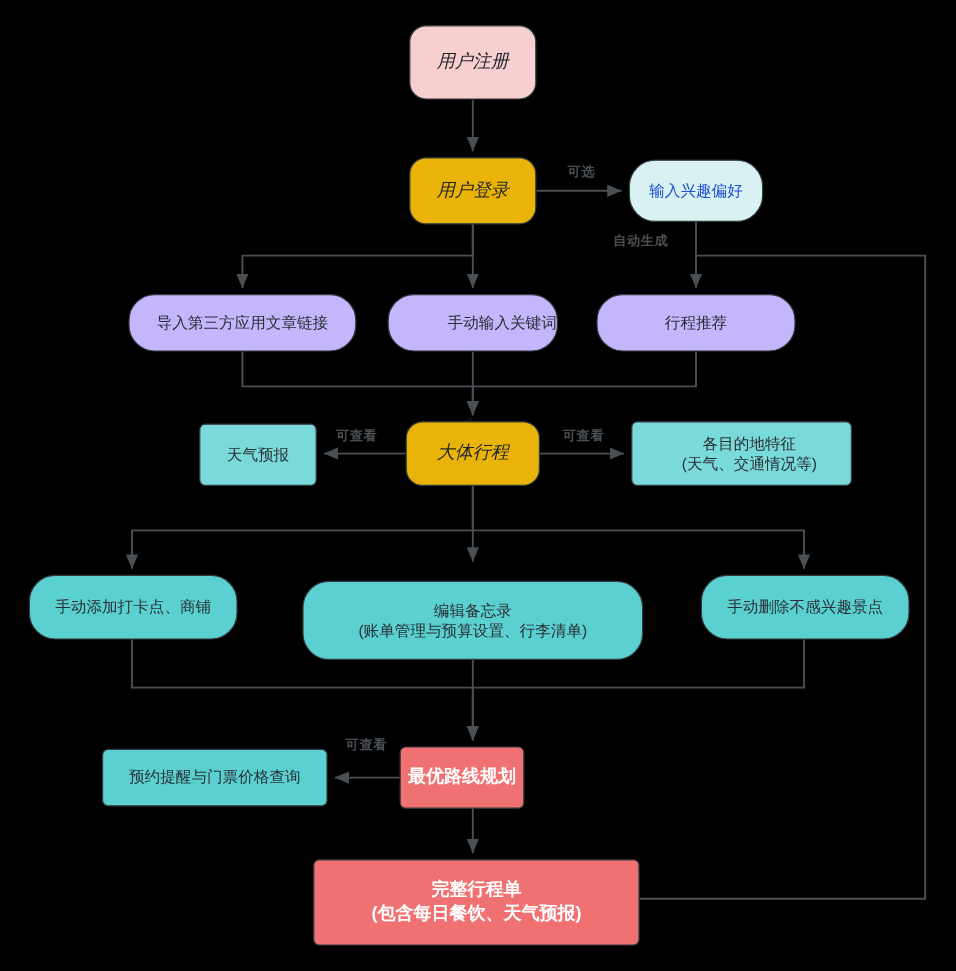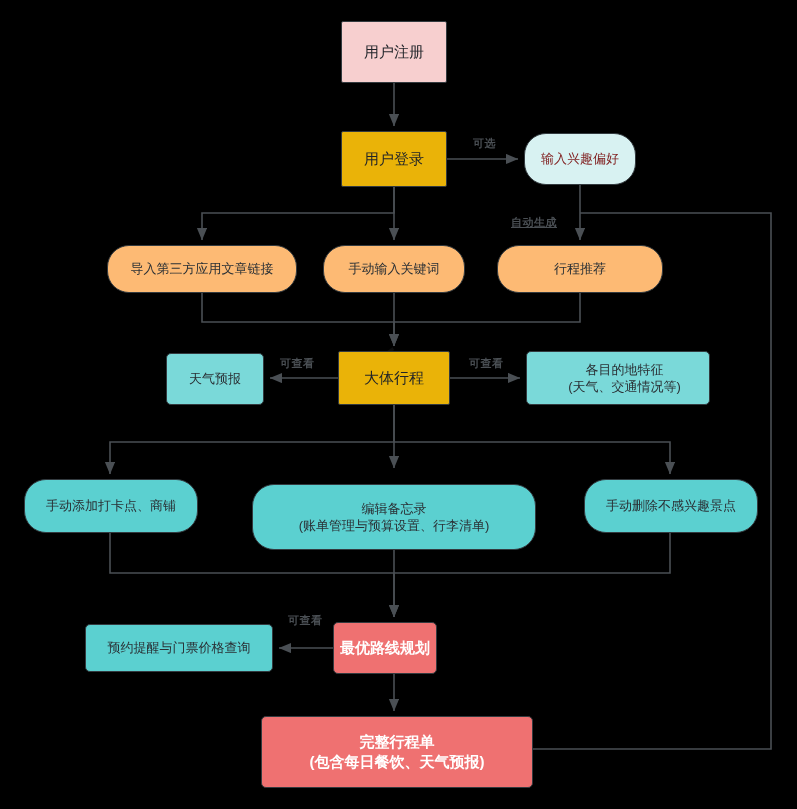--- a/index.html
+++ b/index.html
@@ -4,26 +4,26 @@
 <style>
   html,body{margin:0;padding:0;background:#000;}
   body{width:797px;height:809px;overflow:hidden;font-family:"Liberation Sans","DejaVu Sans",sans-serif;}
   #stage{position:relative;width:797px;height:809px;background:#000;}
   svg.edges{position:absolute;left:0;top:0;width:797px;height:809px;}
   .node{position:absolute;box-sizing:border-box;display:flex;align-items:center;justify-content:center;text-align:center;
         border:1px solid #333a3f;line-height:1.32;white-space:pre-line;}
   .n-pink{background:#f7cfcf;color:#1f2328;}
   .n-pink2{background:#eab308;color:#1f2328;}
   .n-red{background:#ef7171;color:#ffffff;font-weight:bold;}
-  .n-paleblue{background:#d8f2f2;color:#7f1d1d;}
-  .n-cyanlite{background:#fdba74;color:#2a3035;}
+  .n-paleblue{background:#d8f2f2;color:#1d4ed8;}
+  .n-cyanlite{background:#c4b5fd;color:#2a3035;}
   .n-cyan{background:#7ad9d9;color:#2a3035;}
   .n-teal{background:#5bd0d0;color:#2a3035;}
   .r-round{border-radius:22px;}
-  .r-rect{border-radius:2px;}
+  .r-rect{border-radius:14px;font-style:italic;}
   .r-soft{border-radius:5px;}
   .elabel{position:absolute;color:#4a4f54;font-weight:bold;font-size:11px;letter-spacing:.5px;
           white-space:nowrap;background:#000;padding:0 3px;}
   .watermark{position:absolute;color:rgba(255,255,255,0.05);font-size:26px;font-weight:bold;
              transform:rotate(-28deg);pointer-events:none;letter-spacing:2px;}
 </style>
 </head>
 <body>
 
 <div id="stage">
@@ -54,35 +54,35 @@
         <path d="M670,533 L670,573 L394,573" fill="none" stroke="#4a4f54" stroke-width="1.6"></path>
         <path d="M333,648 L279,648" fill="none" stroke="#4a4f54" stroke-width="1.6" marker-end="url(#arw)"></path>
         <path d="M394,674 L394,711" fill="none" stroke="#4a4f54" stroke-width="1.6" marker-end="url(#arw)"></path>
       </g>
   </svg>
   <div id="node-layer">
       <div class="node n-pink r-rect" style="left: 341px; top: 21px; width: 106px; height: 62px; font-size: 15px;"><span>用户注册</span></div>
       <div class="node n-pink2 r-rect" style="left: 341px; top: 131px; width: 106px; height: 56px; font-size: 15px;"><span>用户登录</span></div>
       <div class="node n-paleblue r-round" style="left: 524px; top: 133px; width: 112px; height: 52px; font-size: 13px;"><span>输入兴趣偏好</span></div>
       <div class="node n-cyanlite r-round" style="left: 107px; top: 245px; width: 190px; height: 48px; font-size: 13px;"><span>导入第三方应用文章链接</span></div>
-      <div class="node n-cyanlite r-round" style="left: 323px; top: 245px; width: 142px; height: 48px; font-size: 13px;"><span>手动输入关键词</span></div>
+      <div class="node n-cyanlite r-round" style="left: 323px; top: 245px; width: 142px; height: 48px; font-size: 13px; justify-content: flex-end;"><span>手动输入关键词</span></div>
       <div class="node n-cyanlite r-round" style="left: 497px; top: 245px; width: 166px; height: 48px; font-size: 13px; text-align: center;"><span>行程推荐</span></div>
       <div class="node n-cyan r-soft" style="left: 166px; top: 353px; width: 98px; height: 52px; font-size: 13px;"><span>天气预报</span></div>
       <div class="node n-pink2 r-rect" style="left: 338px; top: 351px; width: 112px; height: 54px; font-size: 15px;"><span>大体行程</span></div>
       <div class="node n-cyan r-soft" style="left: 526px; top: 351px; width: 184px; height: 54px; font-size: 13px; padding-left: 13px;"><span>各目的地特征
 (天气、交通情况等)</span></div>
       <div class="node n-teal r-round" style="left: 24px; top: 479px; width: 174px; height: 54px; font-size: 13px;"><span>手动添加打卡点、商铺</span></div>
       <div class="node n-teal r-round" style="left: 252px; top: 484px; width: 284px; height: 66px; font-size: 13px;"><span>编辑备忘录
 (账单管理与预算设置、行李清单)</span></div>
       <div class="node n-teal r-round" style="left: 584px; top: 479px; width: 174px; height: 54px; font-size: 13px;"><span>手动删除不感兴趣景点</span></div>
       <div class="node n-teal r-soft" style="left: 85px; top: 624px; width: 188px; height: 48px; font-size: 13px;"><span>预约提醒与门票价格查询</span></div>
       <div class="node n-red r-soft" style="left: 333px; top: 622px; width: 104px; height: 52px; font-size: 15px;"><span>最优路线规划</span></div>
       <div class="node n-red r-soft" style="left: 261px; top: 716px; width: 272px; height: 72px; font-size: 15px;"><span>完整行程单
 (包含每日餐饮、天气预报)</span></div>
     </div>
   <div id="label-layer">
       <div class="elabel" style="left: 470px; top: 136px;">可选</div>
-      <div class="elabel" style="left: 508px; top: 215px; text-decoration: underline;">自动生成</div>
+      <div class="elabel" style="left: 508px; top: 193px;">自动生成</div>
       <div class="elabel" style="left: 277px; top: 356px;">可查看</div>
       <div class="elabel" style="left: 466px; top: 356px;">可查看</div>
       <div class="elabel" style="left: 285px; top: 613px;">可查看</div>
     </div>
 </div>
 
 </body></html>

